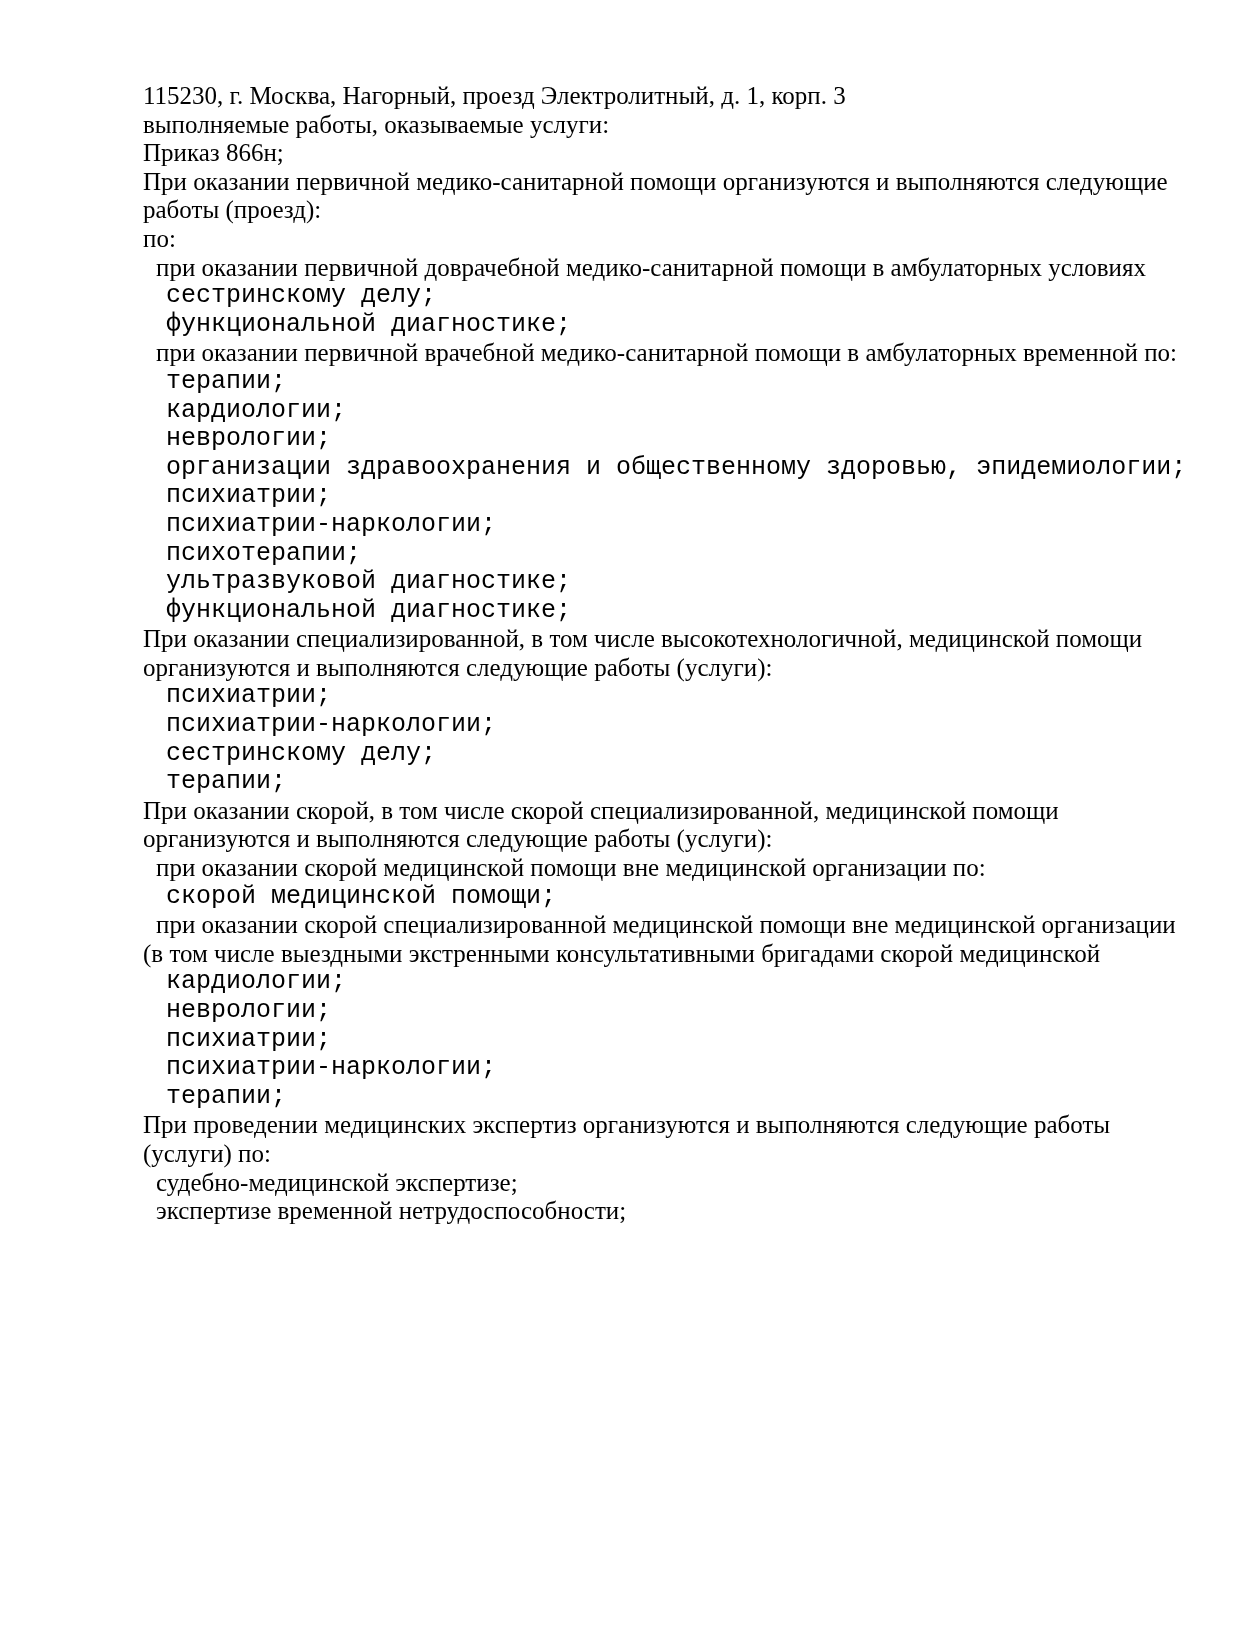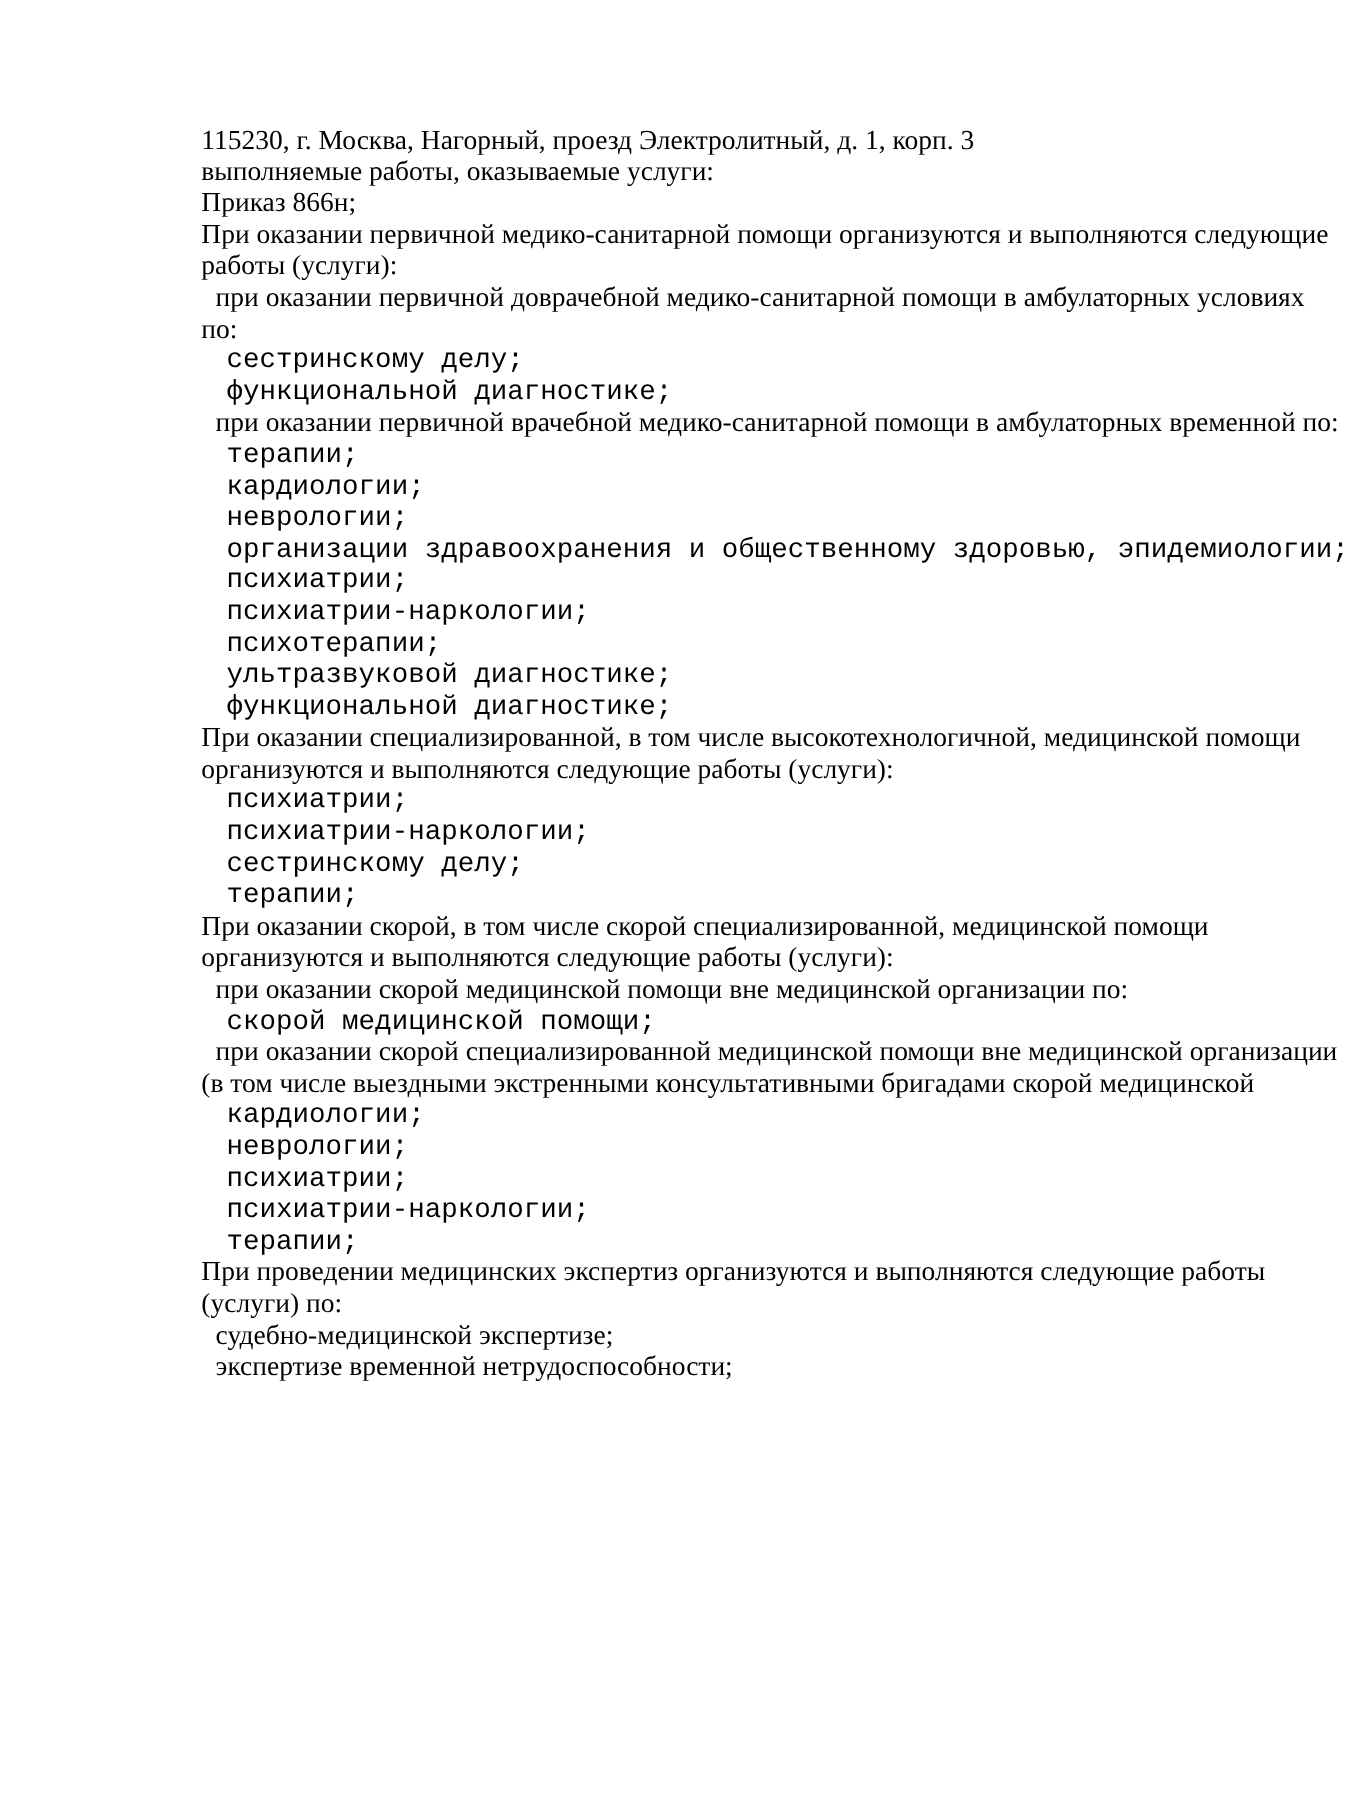--- a/index.html
+++ b/index.html
@@ -10,46 +10,45 @@
   .page {
     position: relative;
     width: 1240px;
     height: 1650px;
     background: #ffffff;
     overflow: hidden;
   }
   .doc {
     position: absolute;
     left: 143px;
-    top: 114px;
+    top: 82px;
     width: 1000px;
     font-family: "Liberation Serif", "DejaVu Serif", serif;
     font-size: 25px;
     line-height: 28.6px;
     color: #000000;
-    margin-left: 40px;
   }
   .line {
     white-space: pre;
   }
   .line.indent-1 { padding-left: 13px; }
   .line.indent-2 { padding-left: 23px; font-family: Liberation Mono, monospace; }
 </style>
 </head>
 <body>
 
 <div class="page">
   <div class="doc">
       <div class="line indent-0">115230, г. Москва, Нагорный, проезд Электролитный, д. 1, корп. 3</div>
       <div class="line indent-0">выполняемые работы, оказываемые услуги:</div>
       <div class="line indent-0">Приказ 866н;</div>
       <div class="line indent-0">При оказании первичной медико-санитарной помощи организуются и выполняются следующие</div>
-      <div class="line indent-0">работы (услуги):</div>
+      <div class="line indent-0">работы (проезд):</div>
+      <div class="line indent-0">по:</div>
       <div class="line indent-1">при оказании первичной доврачебной медико-санитарной помощи в амбулаторных условиях</div>
-      <div class="line indent-0">по:</div>
       <div class="line indent-2">сестринскому делу;</div>
       <div class="line indent-2">функциональной диагностике;</div>
       <div class="line indent-1">при оказании первичной врачебной медико-санитарной помощи в амбулаторных временной по:</div>
       <div class="line indent-2">терапии;</div>
       <div class="line indent-2">кардиологии;</div>
       <div class="line indent-2">неврологии;</div>
       <div class="line indent-2">организации здравоохранения и общественному здоровью, эпидемиологии;</div>
       <div class="line indent-2">психиатрии;</div>
       <div class="line indent-2">психиатрии-наркологии;</div>
       <div class="line indent-2">психотерапии;</div>

